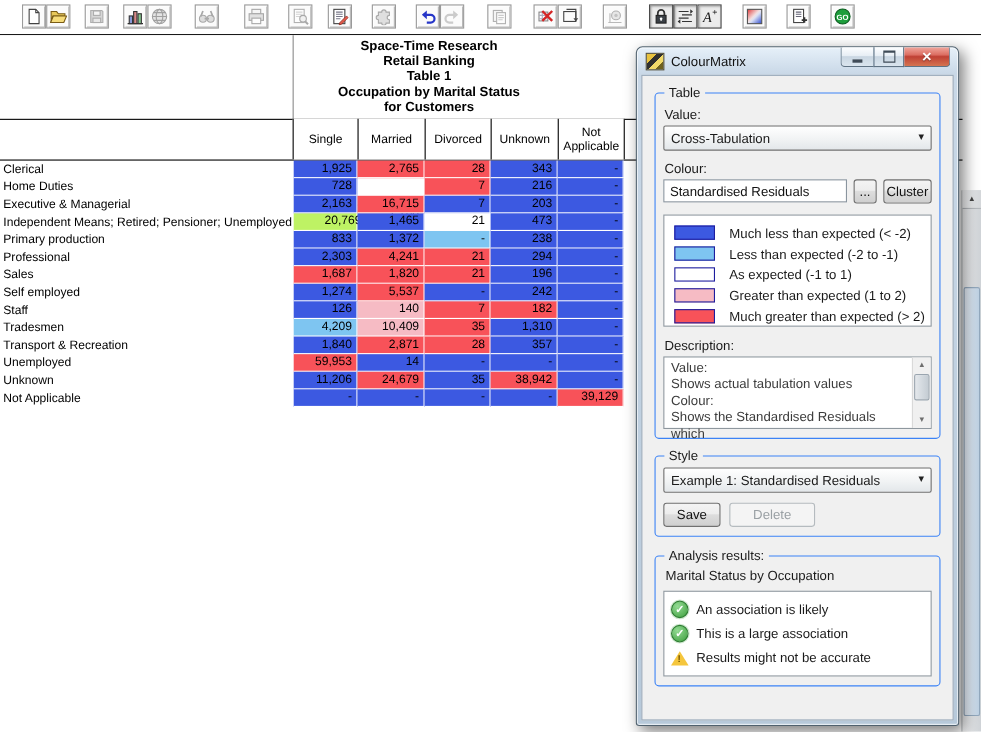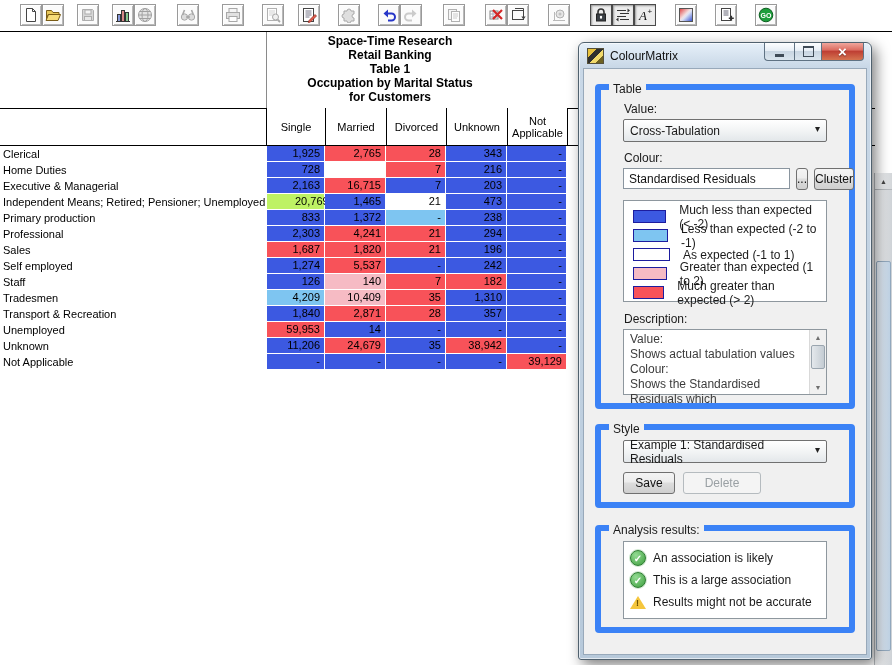--- a/index.html
+++ b/index.html
@@ -50,21 +50,21 @@
     background:linear-gradient(180deg,#fdfeff,#e7eef5 45%,#c9d6e2 50%,#dae5ee);}
   .win-btn.min{width:30px;border-radius:0 0 0 4px;border-right:none;}
   .win-btn.max{width:28px;}
   .win-btn.close{width:42px;border-left:none;border-radius:0 0 4px 0;
     background:linear-gradient(180deg,#f0a69c,#dc6e62 40%,#bf4034 50%,#d57450);}
   .glyph-min{width:9px;height:3px;background:#3f4b57;margin-top:7px;}
   .glyph-max{width:9px;height:8px;border:1px solid #3f4b57;border-top-width:2px;background:transparent;}
   .glyph-close{color:#fff;font-size:15px;font-weight:bold;line-height:15px;text-shadow:0 1px 1px rgba(0,0,0,.4);}
   #dlg-client{position:absolute;left:4px;top:25px;right:4px;bottom:4px;background:#f0f0f0;
     border:1px solid #98a9ba;padding:6px 11px;box-sizing:border-box;font-size:12px;color:#1a1a1a;}
-  .group{position:relative;border:6px solid #3b82f6;border-radius:4px;padding:10px 22px 8px;margin-top:9px;background:#f0f0f0;}
+  .group{position:relative;border:1px solid #3b82f6;border-radius:4px;padding:10px 7px 8px;margin-top:9px;background:#f0f0f0;}
   .group-label{position:absolute;top:-8px;left:8px;background:#f0f0f0;padding:0 4px;font-size:12px;color:#1a1a1a;}
   .fld-label{font-size:12px;margin:2px 0 3px 1px;}
   .combo{height:21px;border:1px solid #707070;border-radius:2px;position:relative;display:flex;align-items:center;
     padding:0 18px 0 6px;background:linear-gradient(180deg,#fff,#f1f3f4 55%,#e3e7ea);}
   .combo::after{content:"▾";position:absolute;right:6px;top:3px;font-size:10px;color:#222;}
   .row-flex{display:flex;gap:6px;margin-top:1px;}
   .textbox{flex:1;height:21px;box-sizing:border-box;border:1px solid #8a959f;background:#fff;
     font-family:"Liberation Sans",sans-serif;font-size:12px;padding:0 5px;color:#111;}
   .btn{height:22px;box-sizing:border-box;border:1px solid #707070;border-radius:3px;font-size:12px;color:#111;
     display:flex;align-items:center;justify-content:center;
@@ -520,20 +520,21 @@
         <span>Example 1: Standardised Residuals</span>
       </div>
       <div class="btn-row">
         <div class="btn save">Save</div>
         <div class="btn delete disabled">Delete</div>
       </div>
     </div>
 
     <div class="group" id="analysis-group">
       <span class="group-label">Analysis results:</span>
+      <div class="res-subtitle">Marital Status by Occupation</div>
       <div class="listbox" id="analysis-list">
           <div class="res-item">
             <span class="ok-icon">✓</span>
             <span>An association is likely</span>
           </div>
           <div class="res-item">
             <span class="ok-icon">✓</span>
             <span>This is a large association</span>
           </div>
           <div class="res-item">

